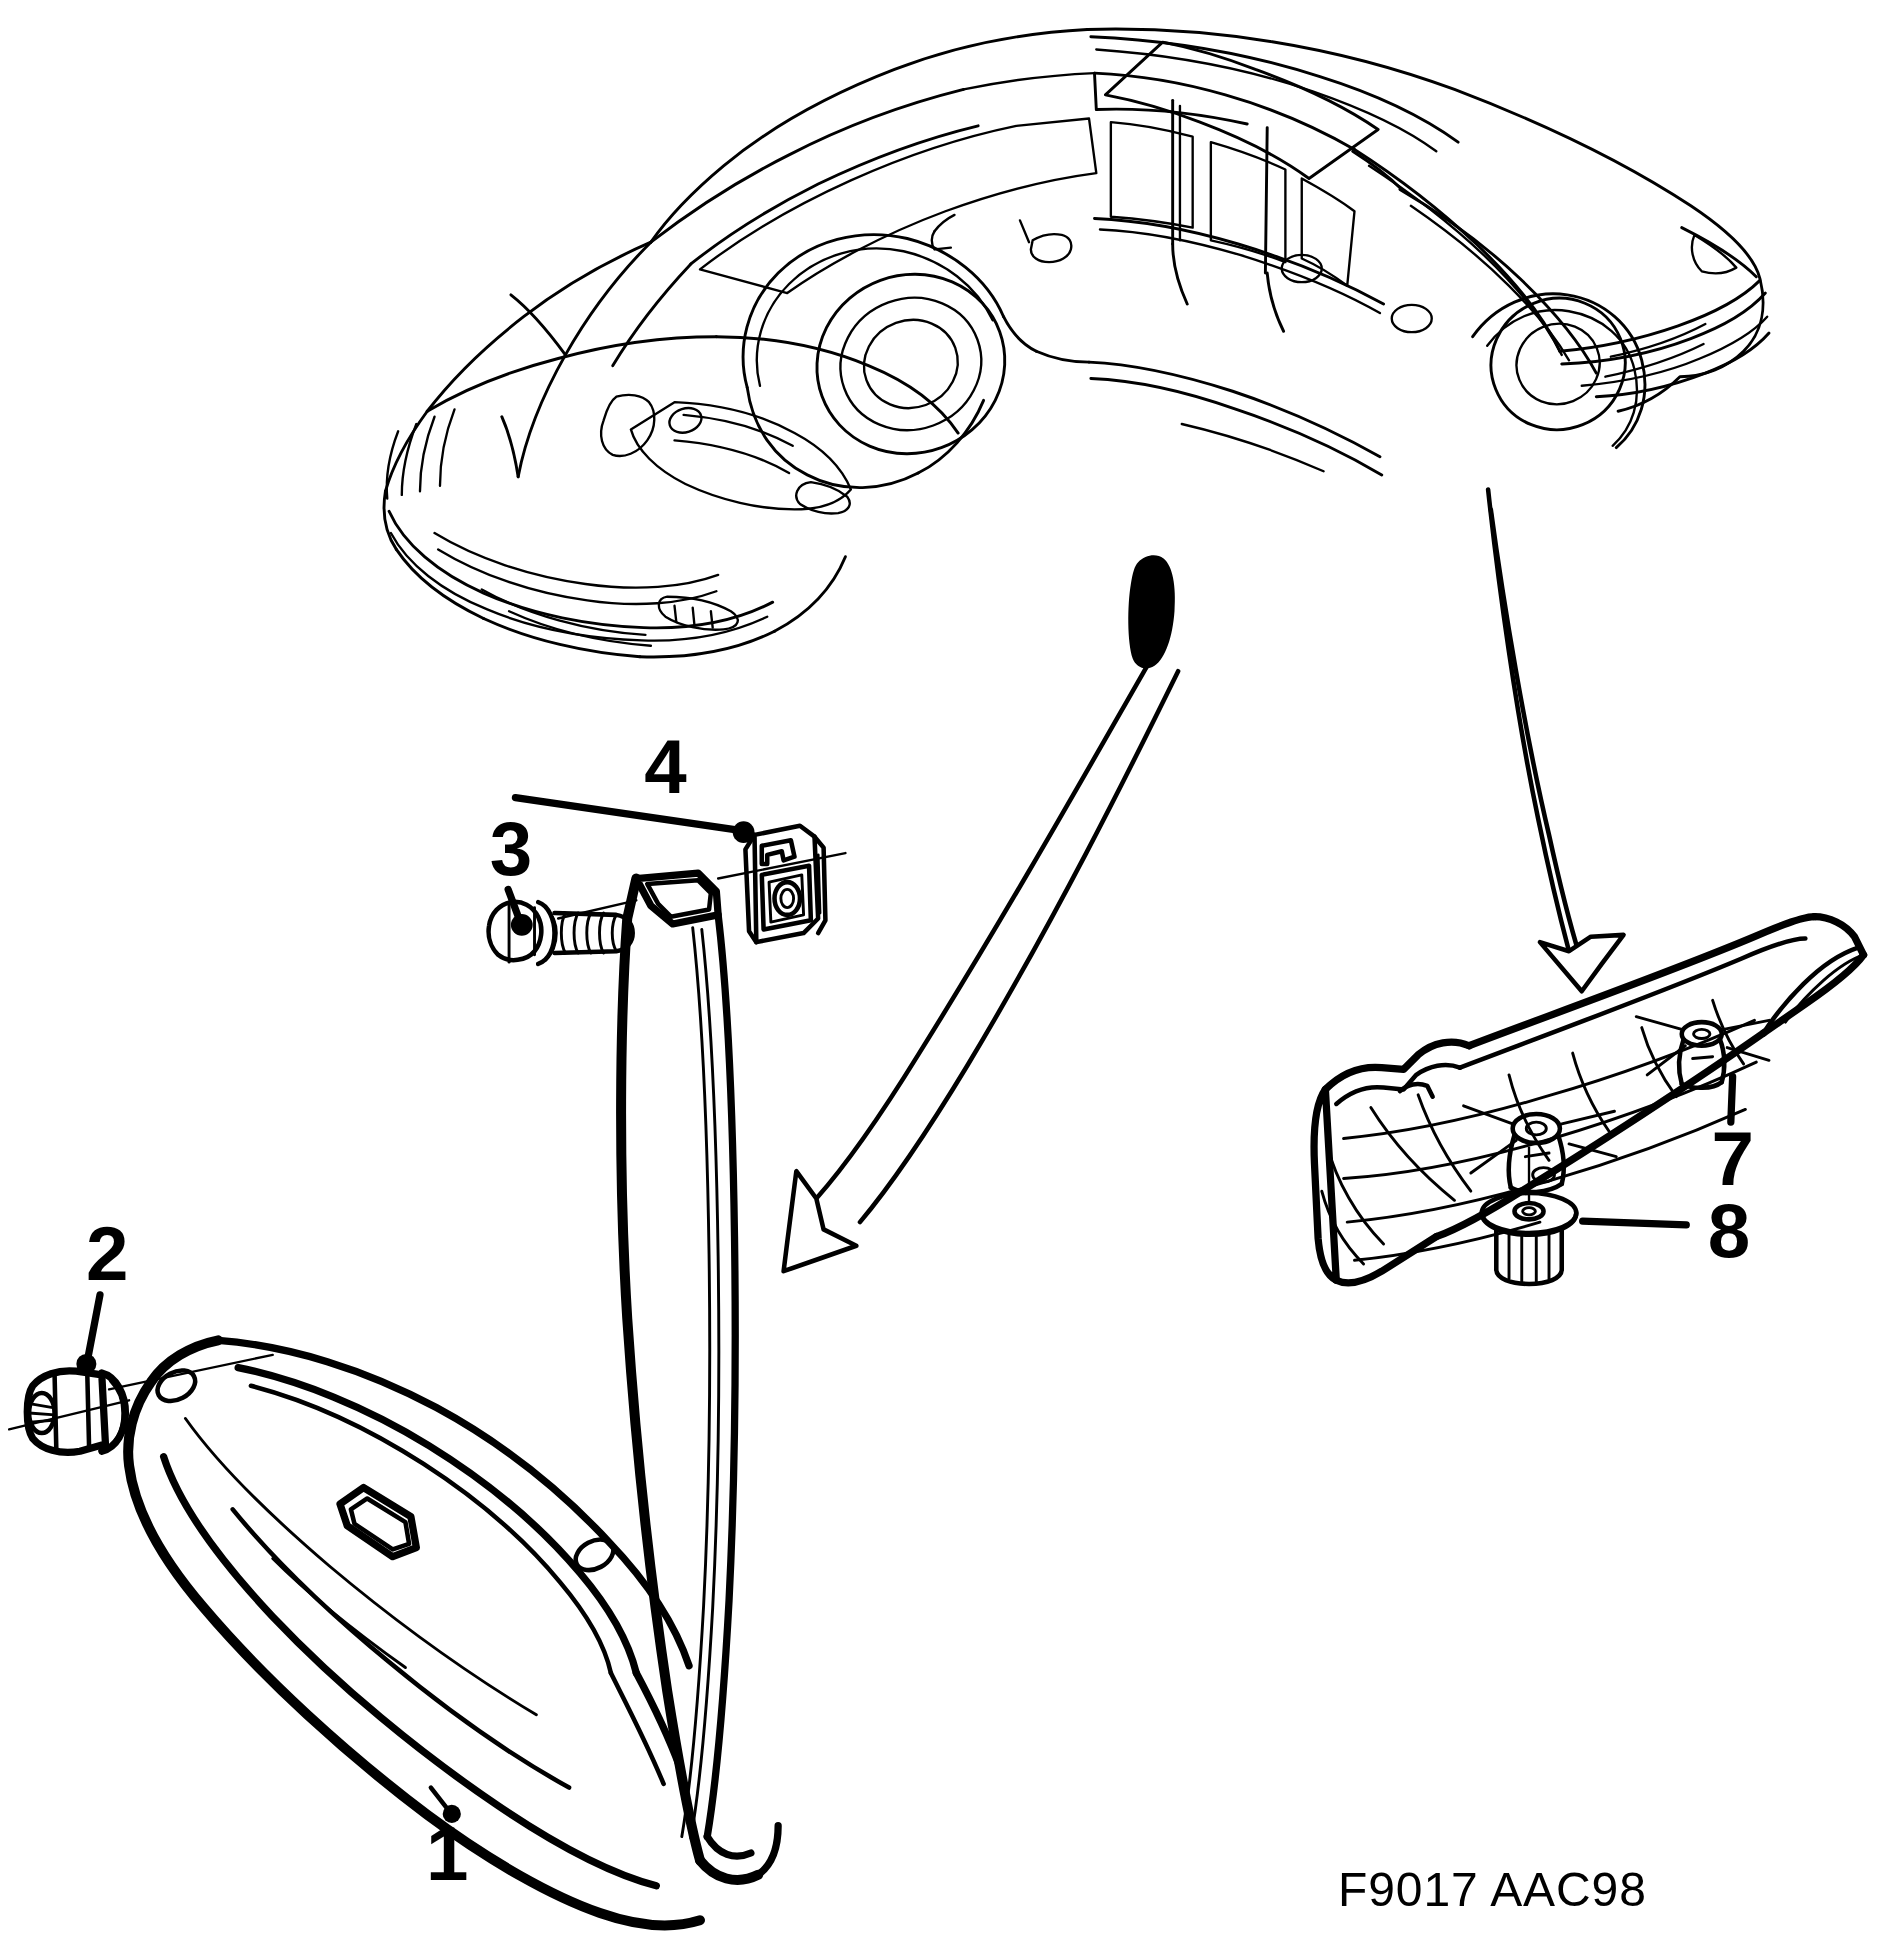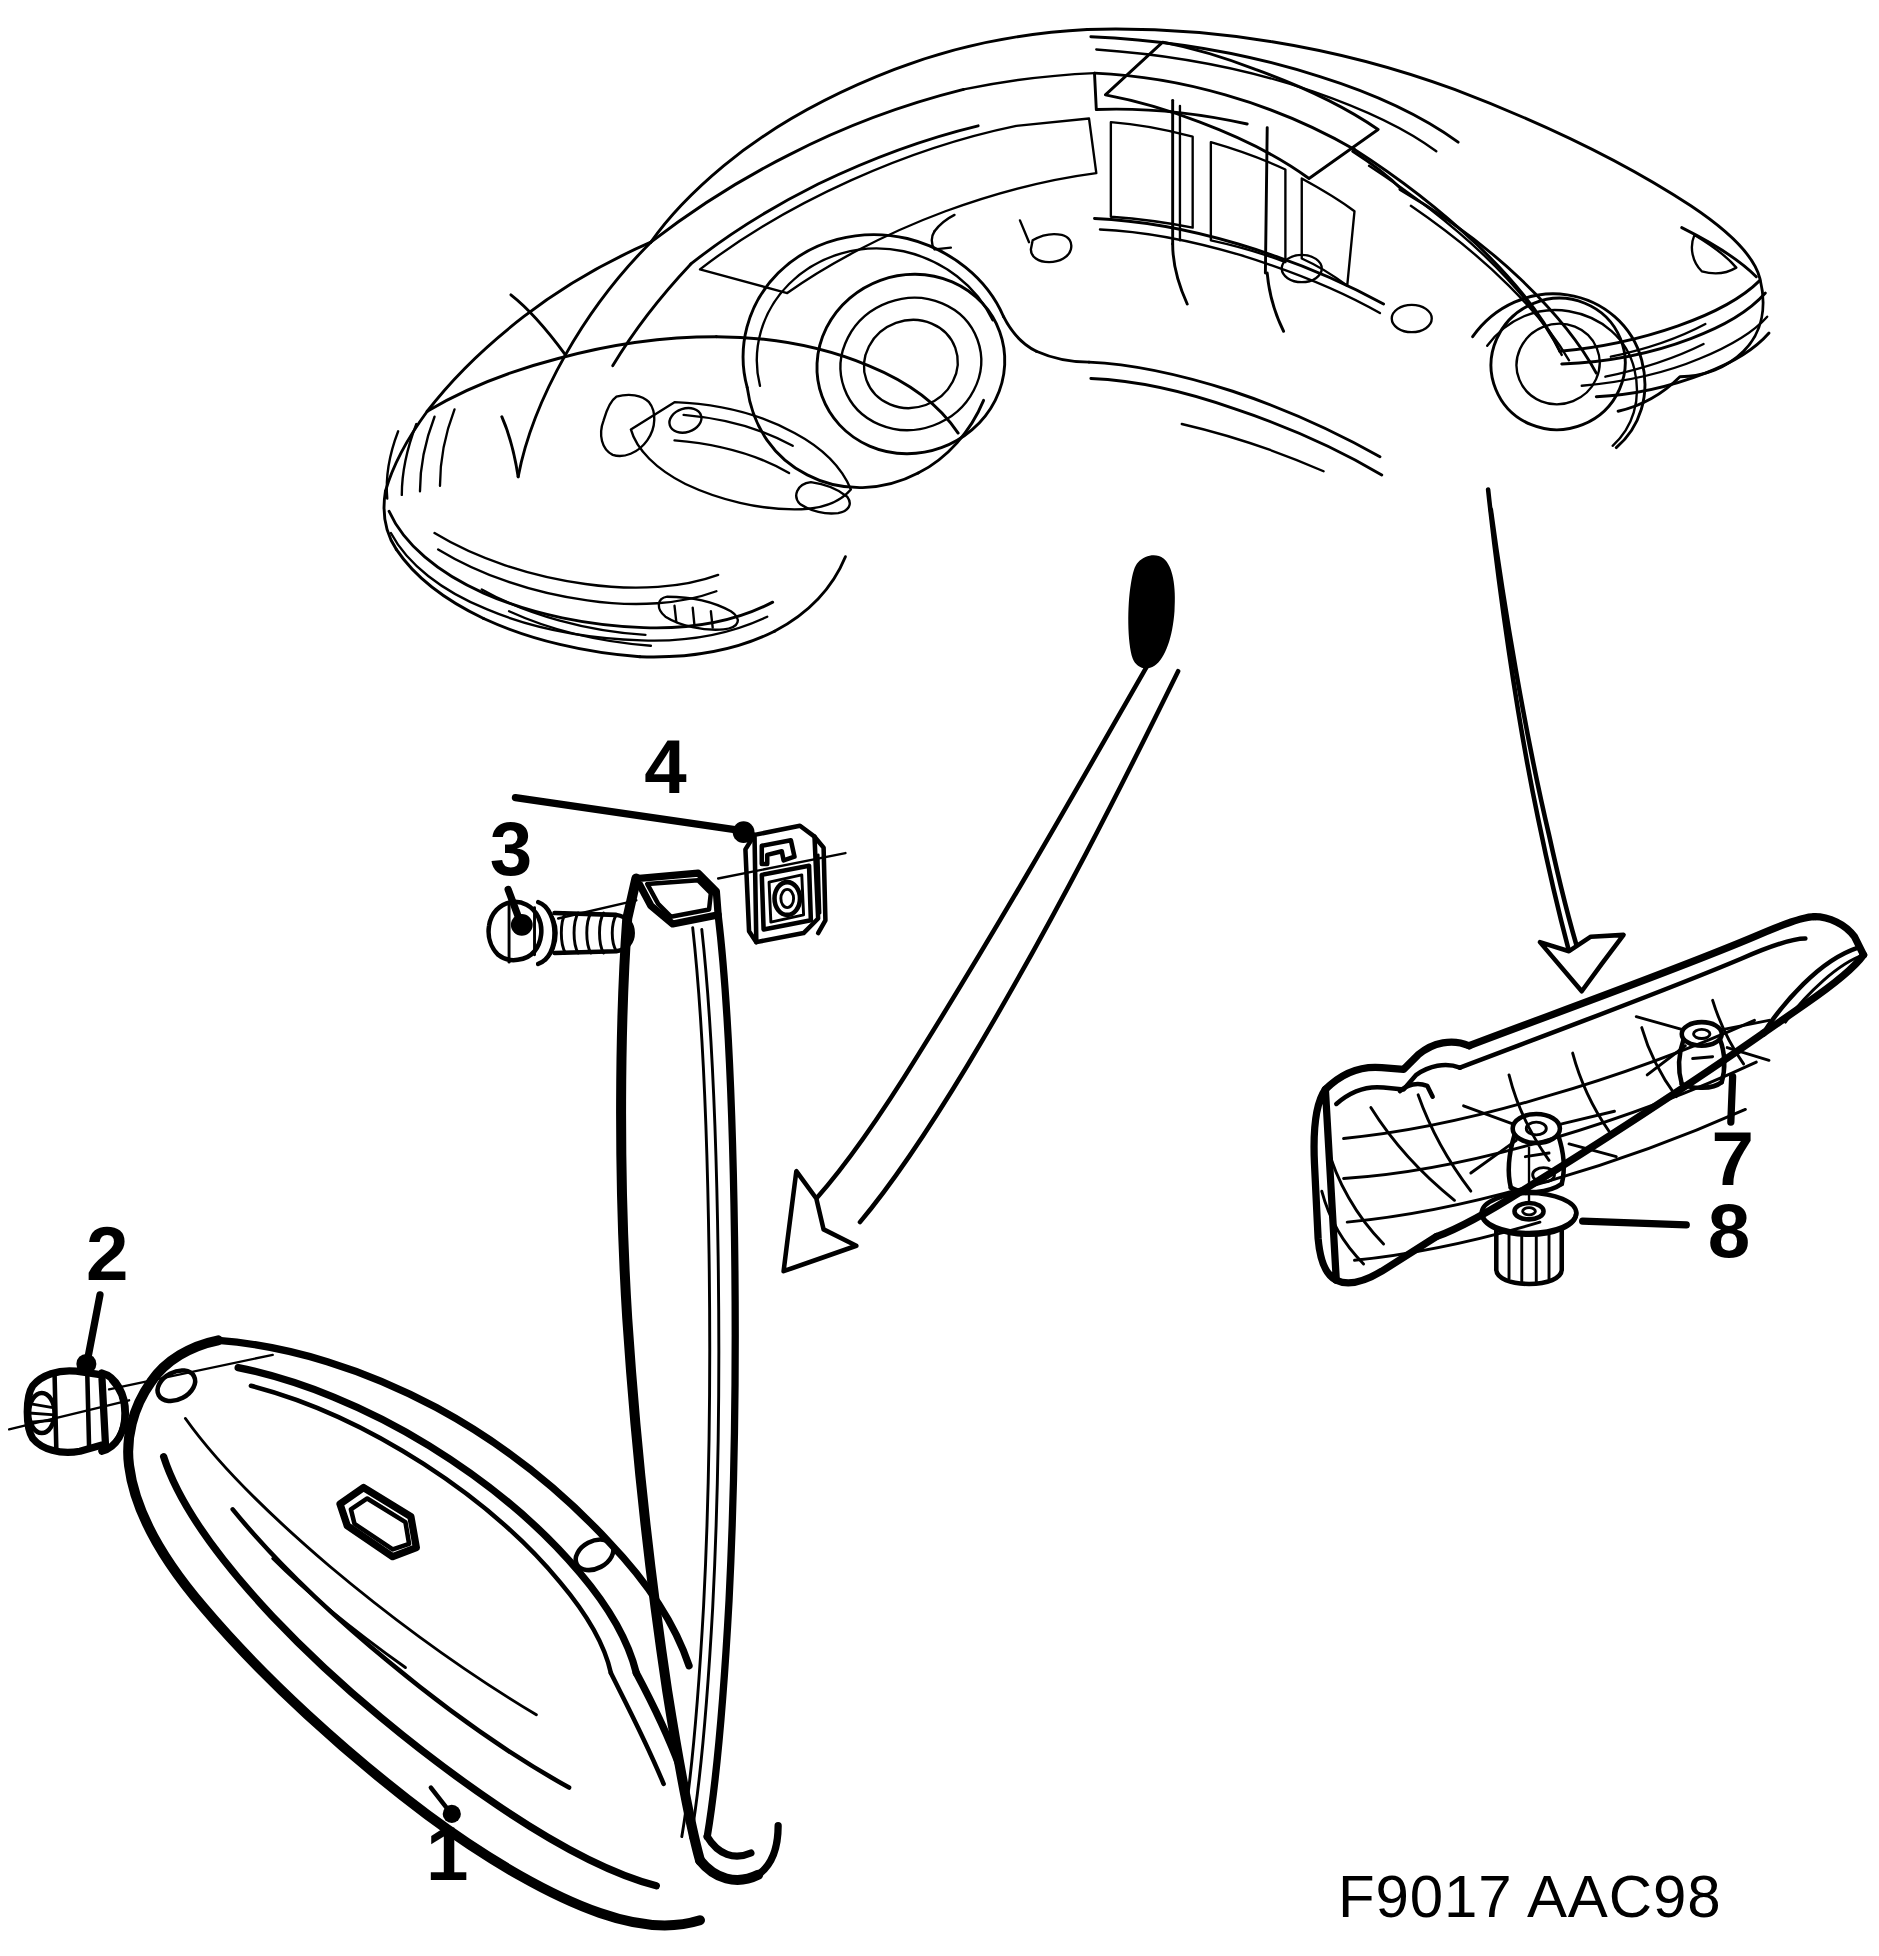--- a/index.html
+++ b/index.html
@@ -23,21 +23,21 @@
   .nofill{fill:#fff;}
   .callout-num{
     font-family:"Liberation Sans", sans-serif;
     font-weight:700;
     fill:#000;
     stroke:none;
   }
   .figcode{
     position:absolute;
     font-family:"Liberation Sans", sans-serif;
-    font-size:60px;
+    font-size:48px;
     letter-spacing:0.9px;
     color:#000;
     white-space:nowrap;
   }
 </style>
 </head>
 <body>
 
 <div id="stage">
 

